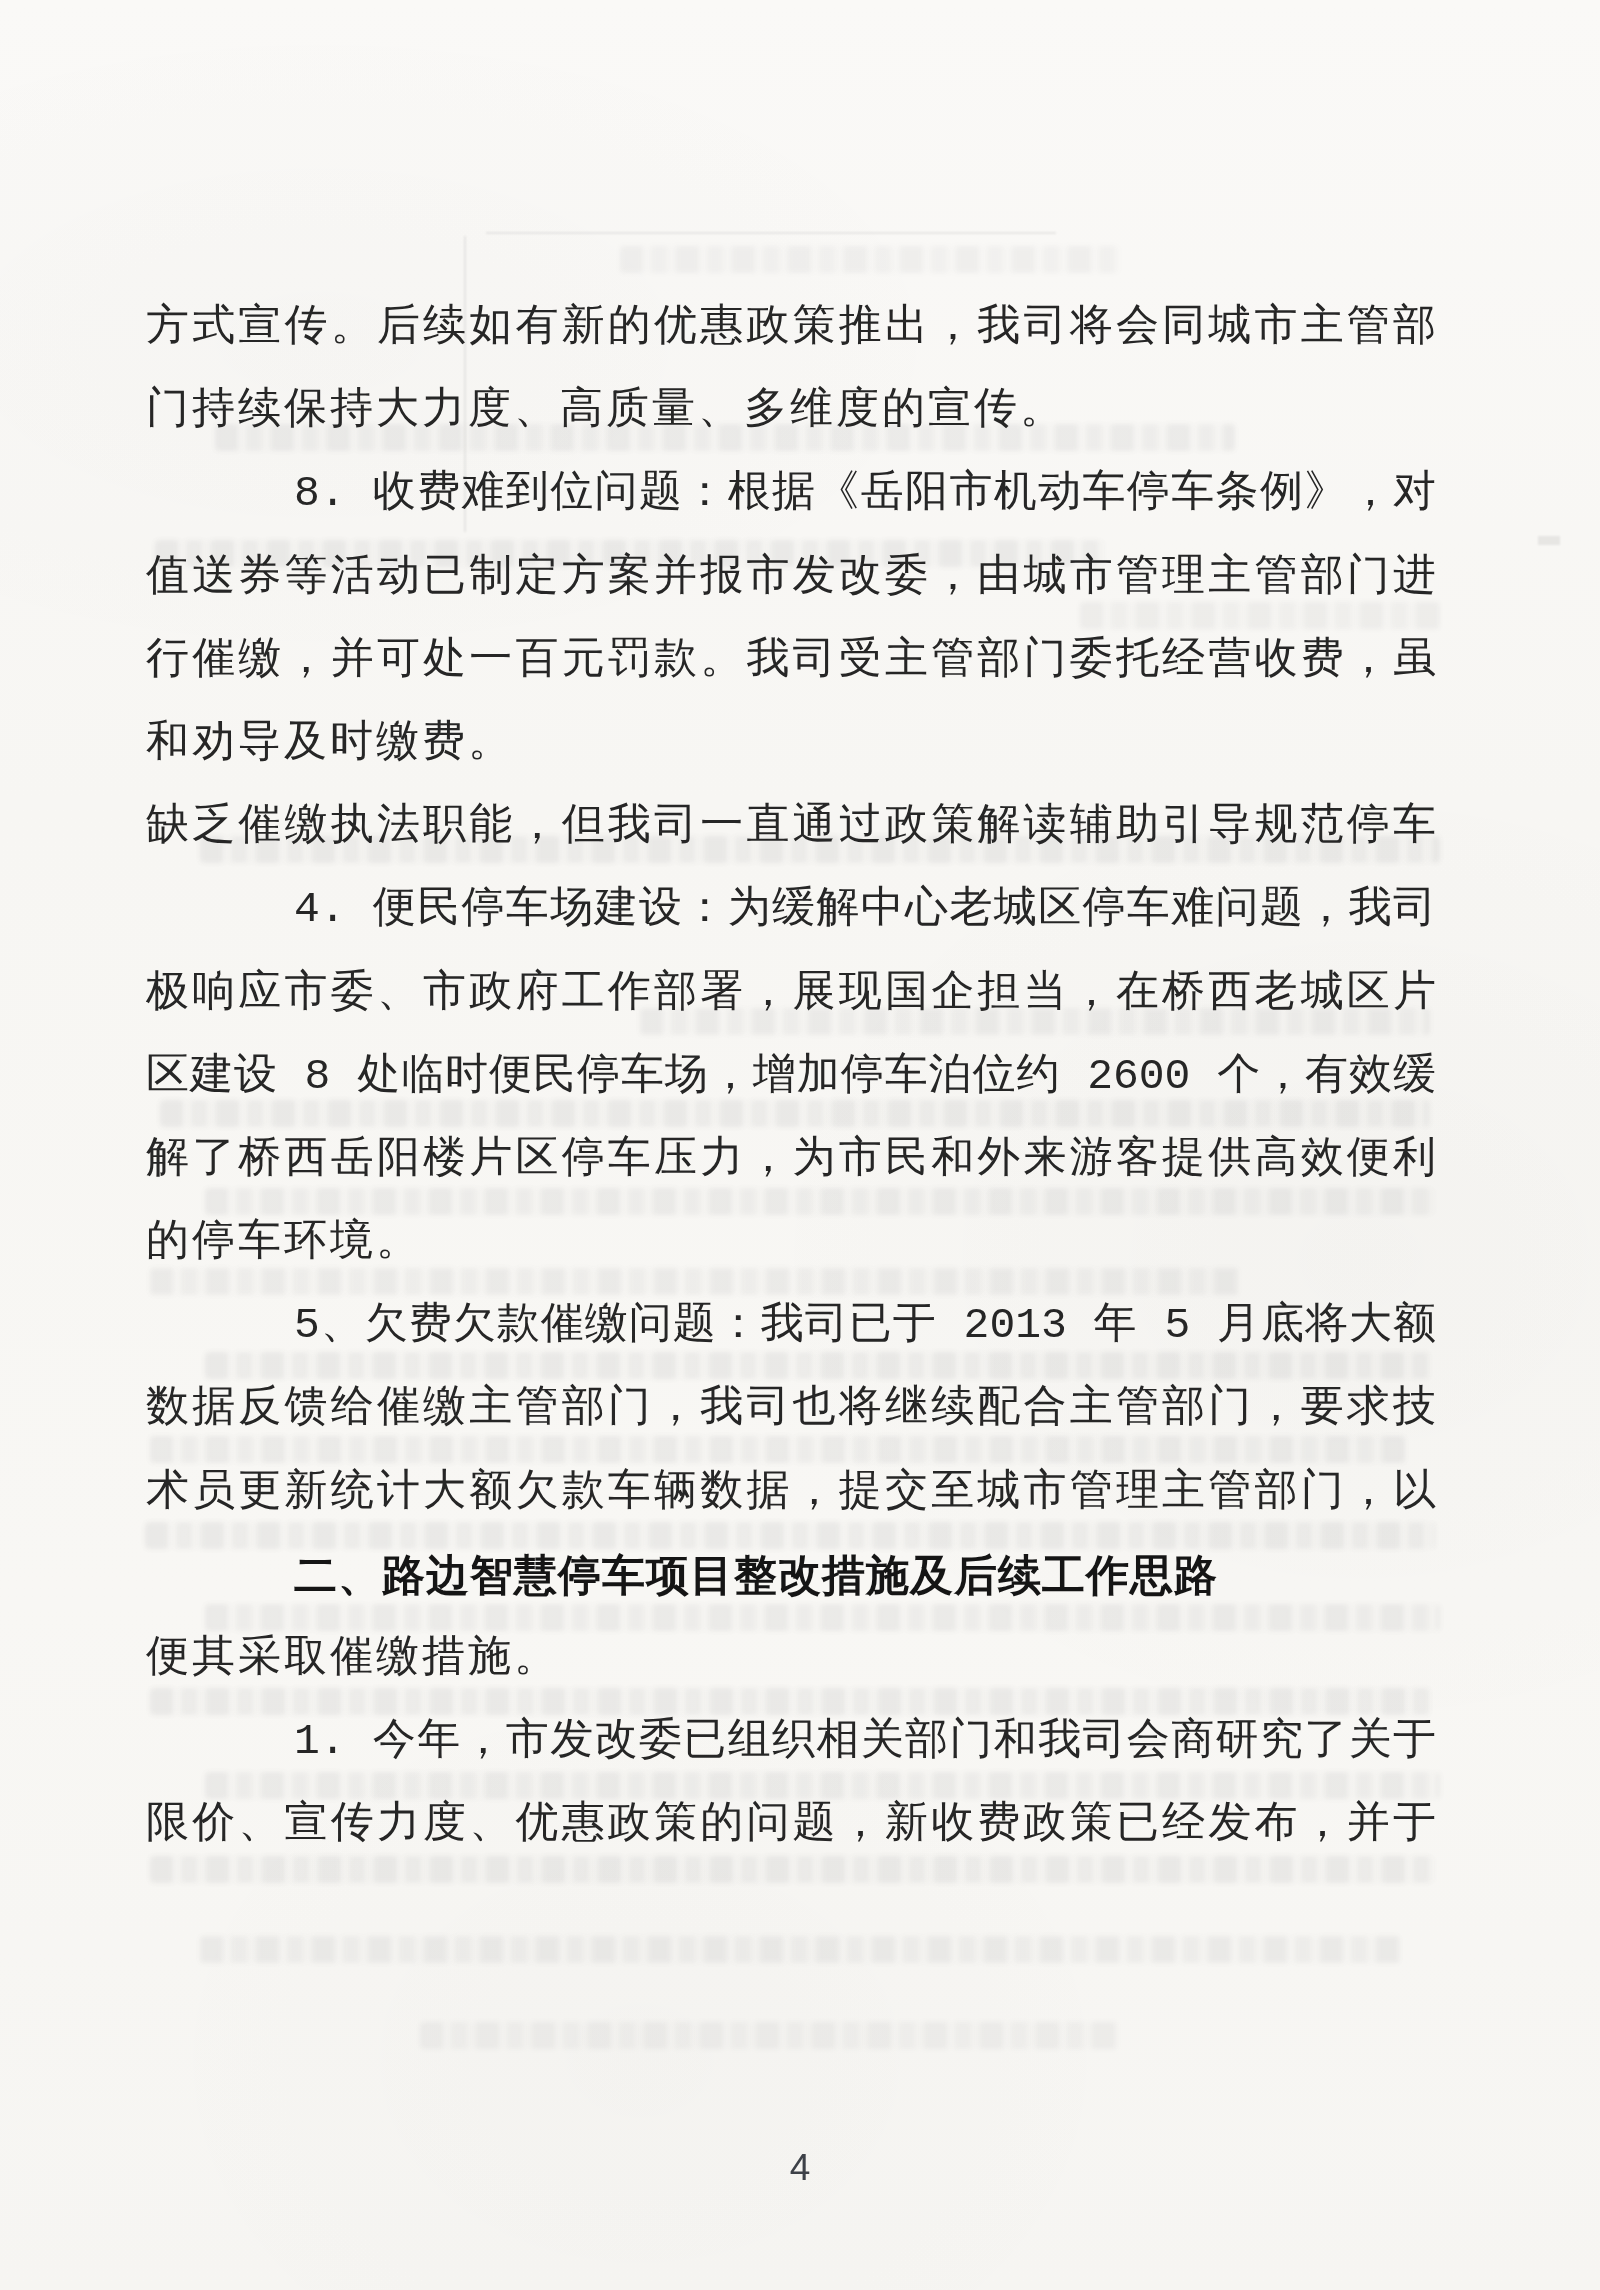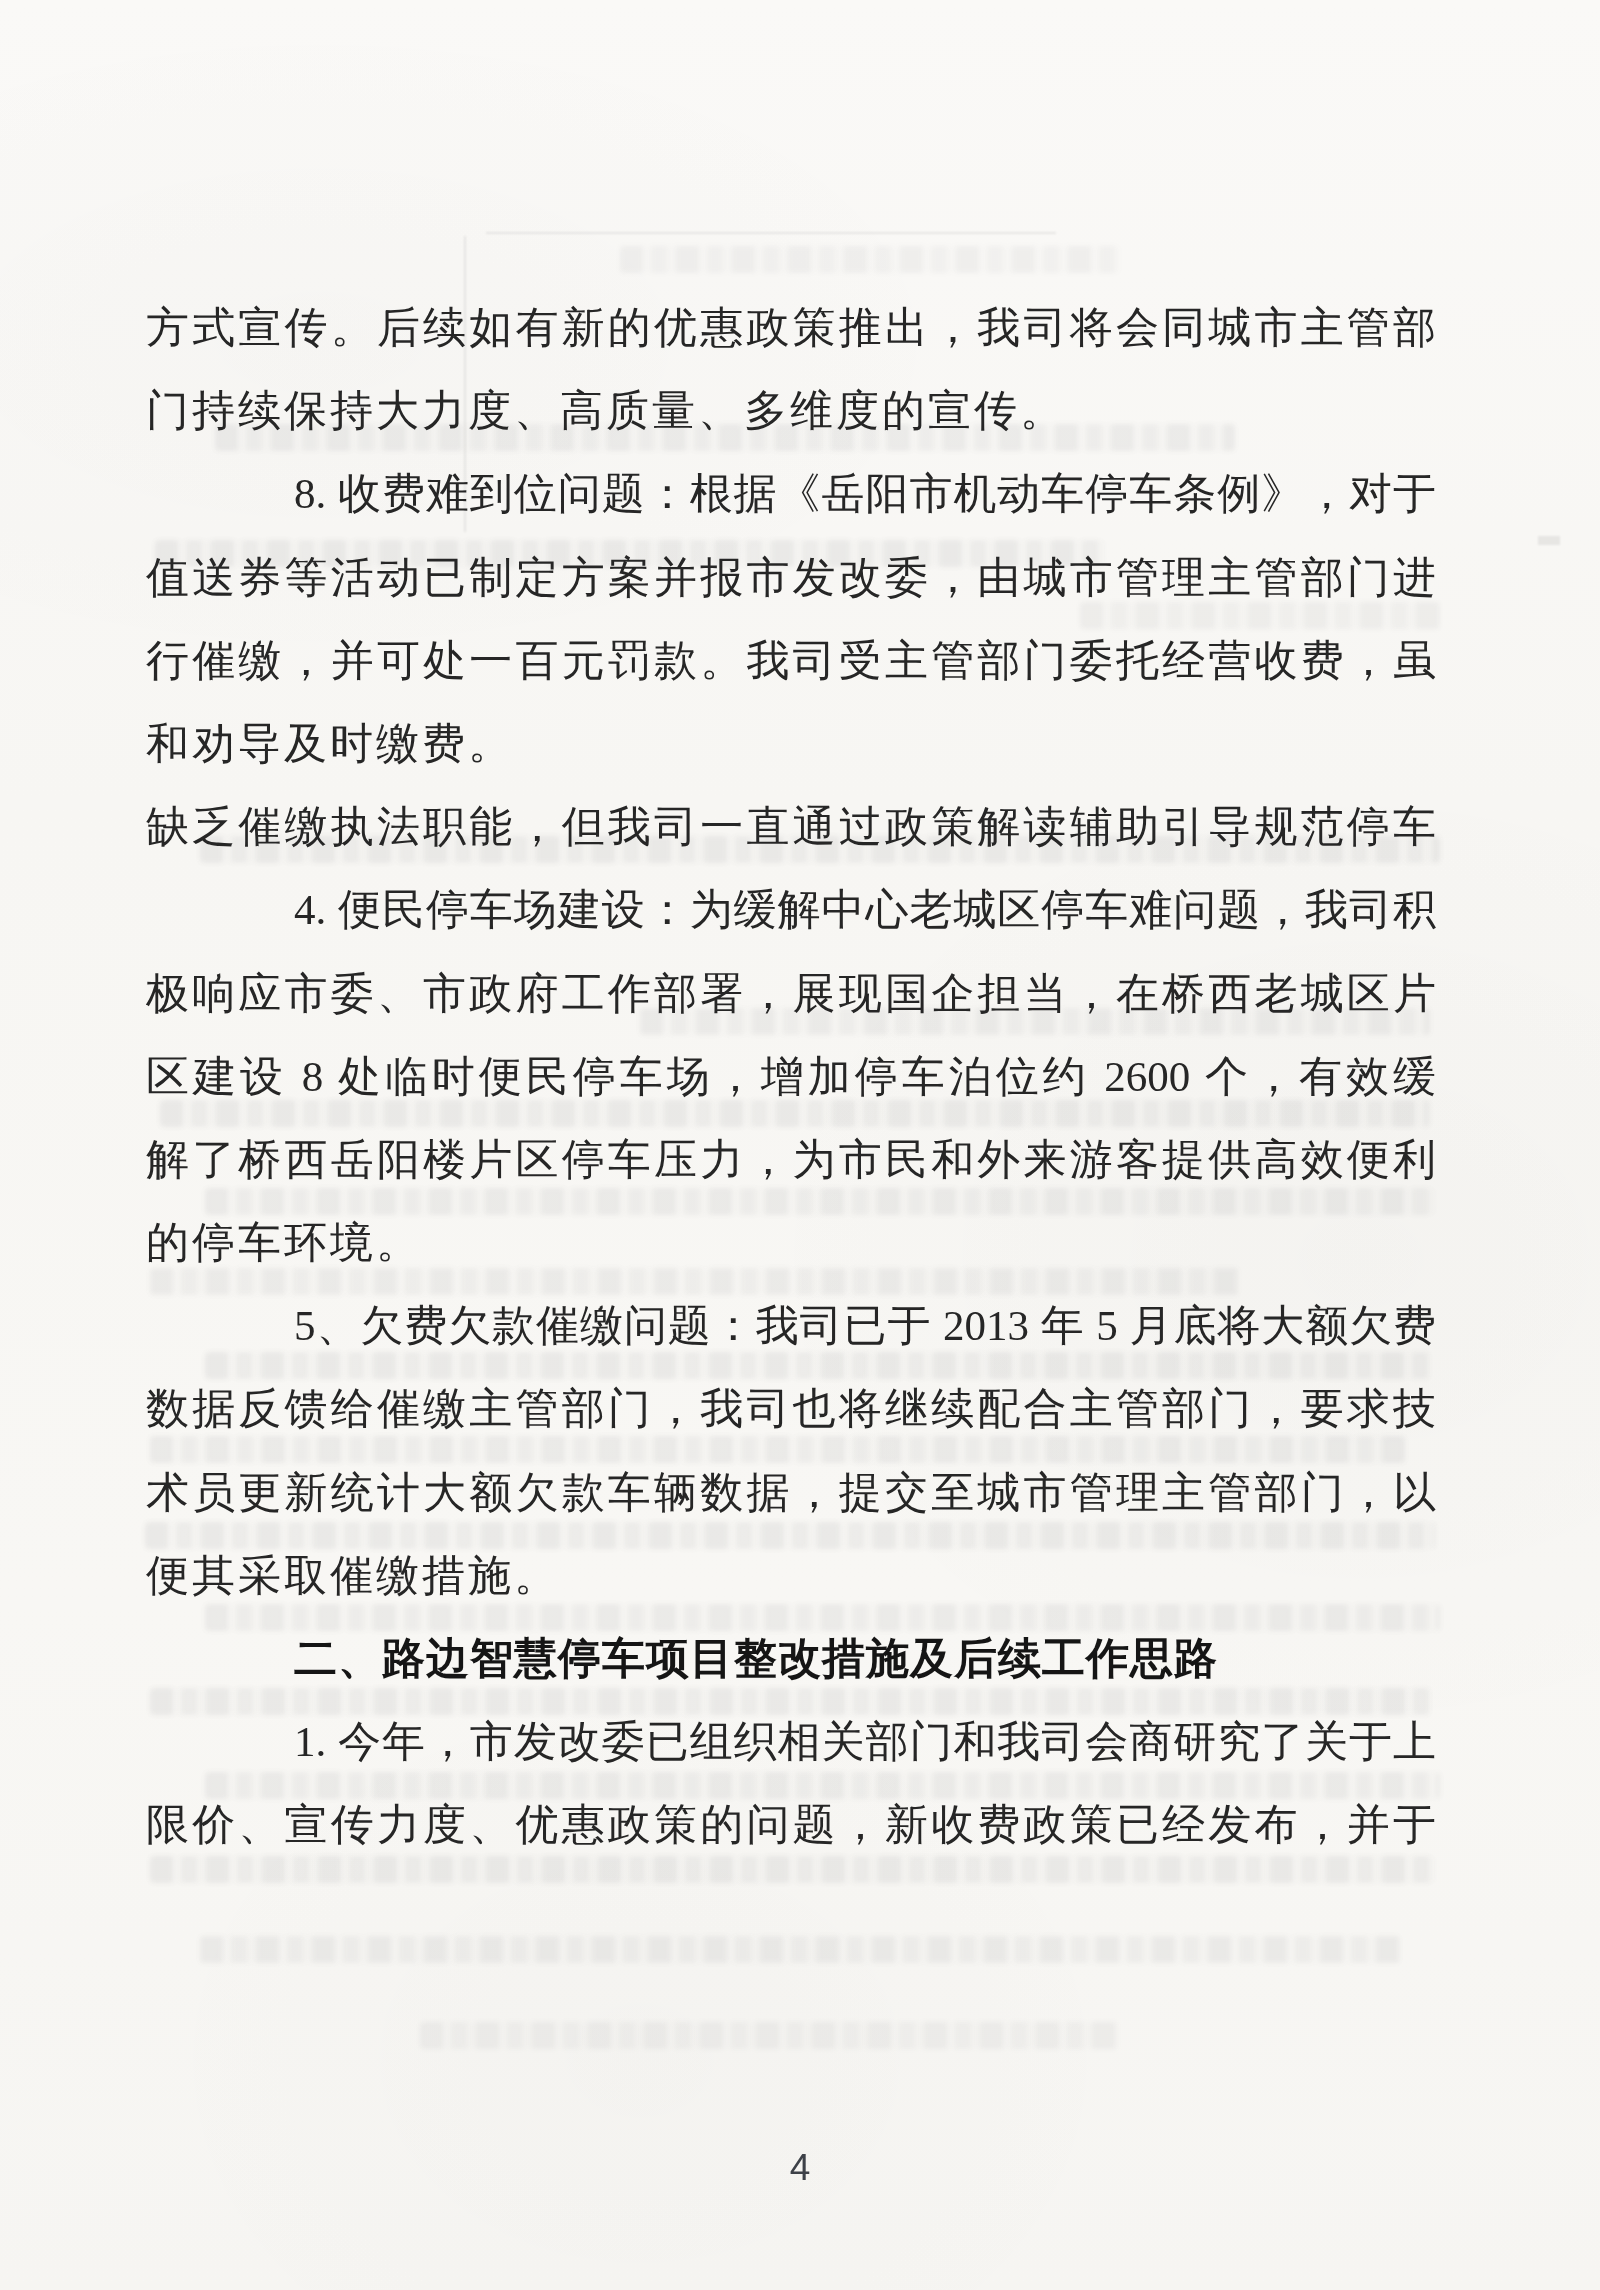--- a/index.html
+++ b/index.html
@@ -30,20 +30,21 @@
     width: 1290px;
   }
   .line {
     height: 83.2px;
     line-height: 83.2px;
     font-size: 43px;
     color: #262626;
     letter-spacing: 3px;
     white-space: nowrap;
     text-align: left;
+    font-family: Liberation Mono, monospace;
   }
   .line.j {
     white-space: normal;
     letter-spacing: 0;
     text-align: justify;
     text-align-last: justify;
     text-justify: inter-ideograph;
     overflow: hidden;
   }
   .line.ind { text-indent: 148px; }
@@ -120,20 +121,20 @@
       <div class="line">和劝导及时缴费。</div>
       <div class="line j">缺乏催缴执法职能，但我司一直通过政策解读辅助引导规范停车</div>
       <div class="line j ind">4. 便民停车场建设：为缓解中心老城区停车难问题，我司积</div>
       <div class="line j">极响应市委、市政府工作部署，展现国企担当，在桥西老城区片</div>
       <div class="line j">区建设 8 处临时便民停车场，增加停车泊位约 2600 个，有效缓</div>
       <div class="line j">解了桥西岳阳楼片区停车压力，为市民和外来游客提供高效便利</div>
       <div class="line">的停车环境。</div>
       <div class="line j ind">5、欠费欠款催缴问题：我司已于 2013 年 5 月底将大额欠费</div>
       <div class="line j">数据反馈给催缴主管部门，我司也将继续配合主管部门，要求技</div>
       <div class="line j">术员更新统计大额欠款车辆数据，提交至城市管理主管部门，以</div>
+      <div class="line ind head">二、路边智慧停车项目整改措施及后续工作思路</div>
       <div class="line">便其采取催缴措施。</div>
-      <div class="line ind head">二、路边智慧停车项目整改措施及后续工作思路</div>
       <div class="line j ind">1. 今年，市发改委已组织相关部门和我司会商研究了关于上</div>
       <div class="line j">限价、宣传力度、优惠政策的问题，新收费政策已经发布，并于</div>
     </div>
 
   <div class="page-number">4</div>
 </div>
 
 </body></html>

